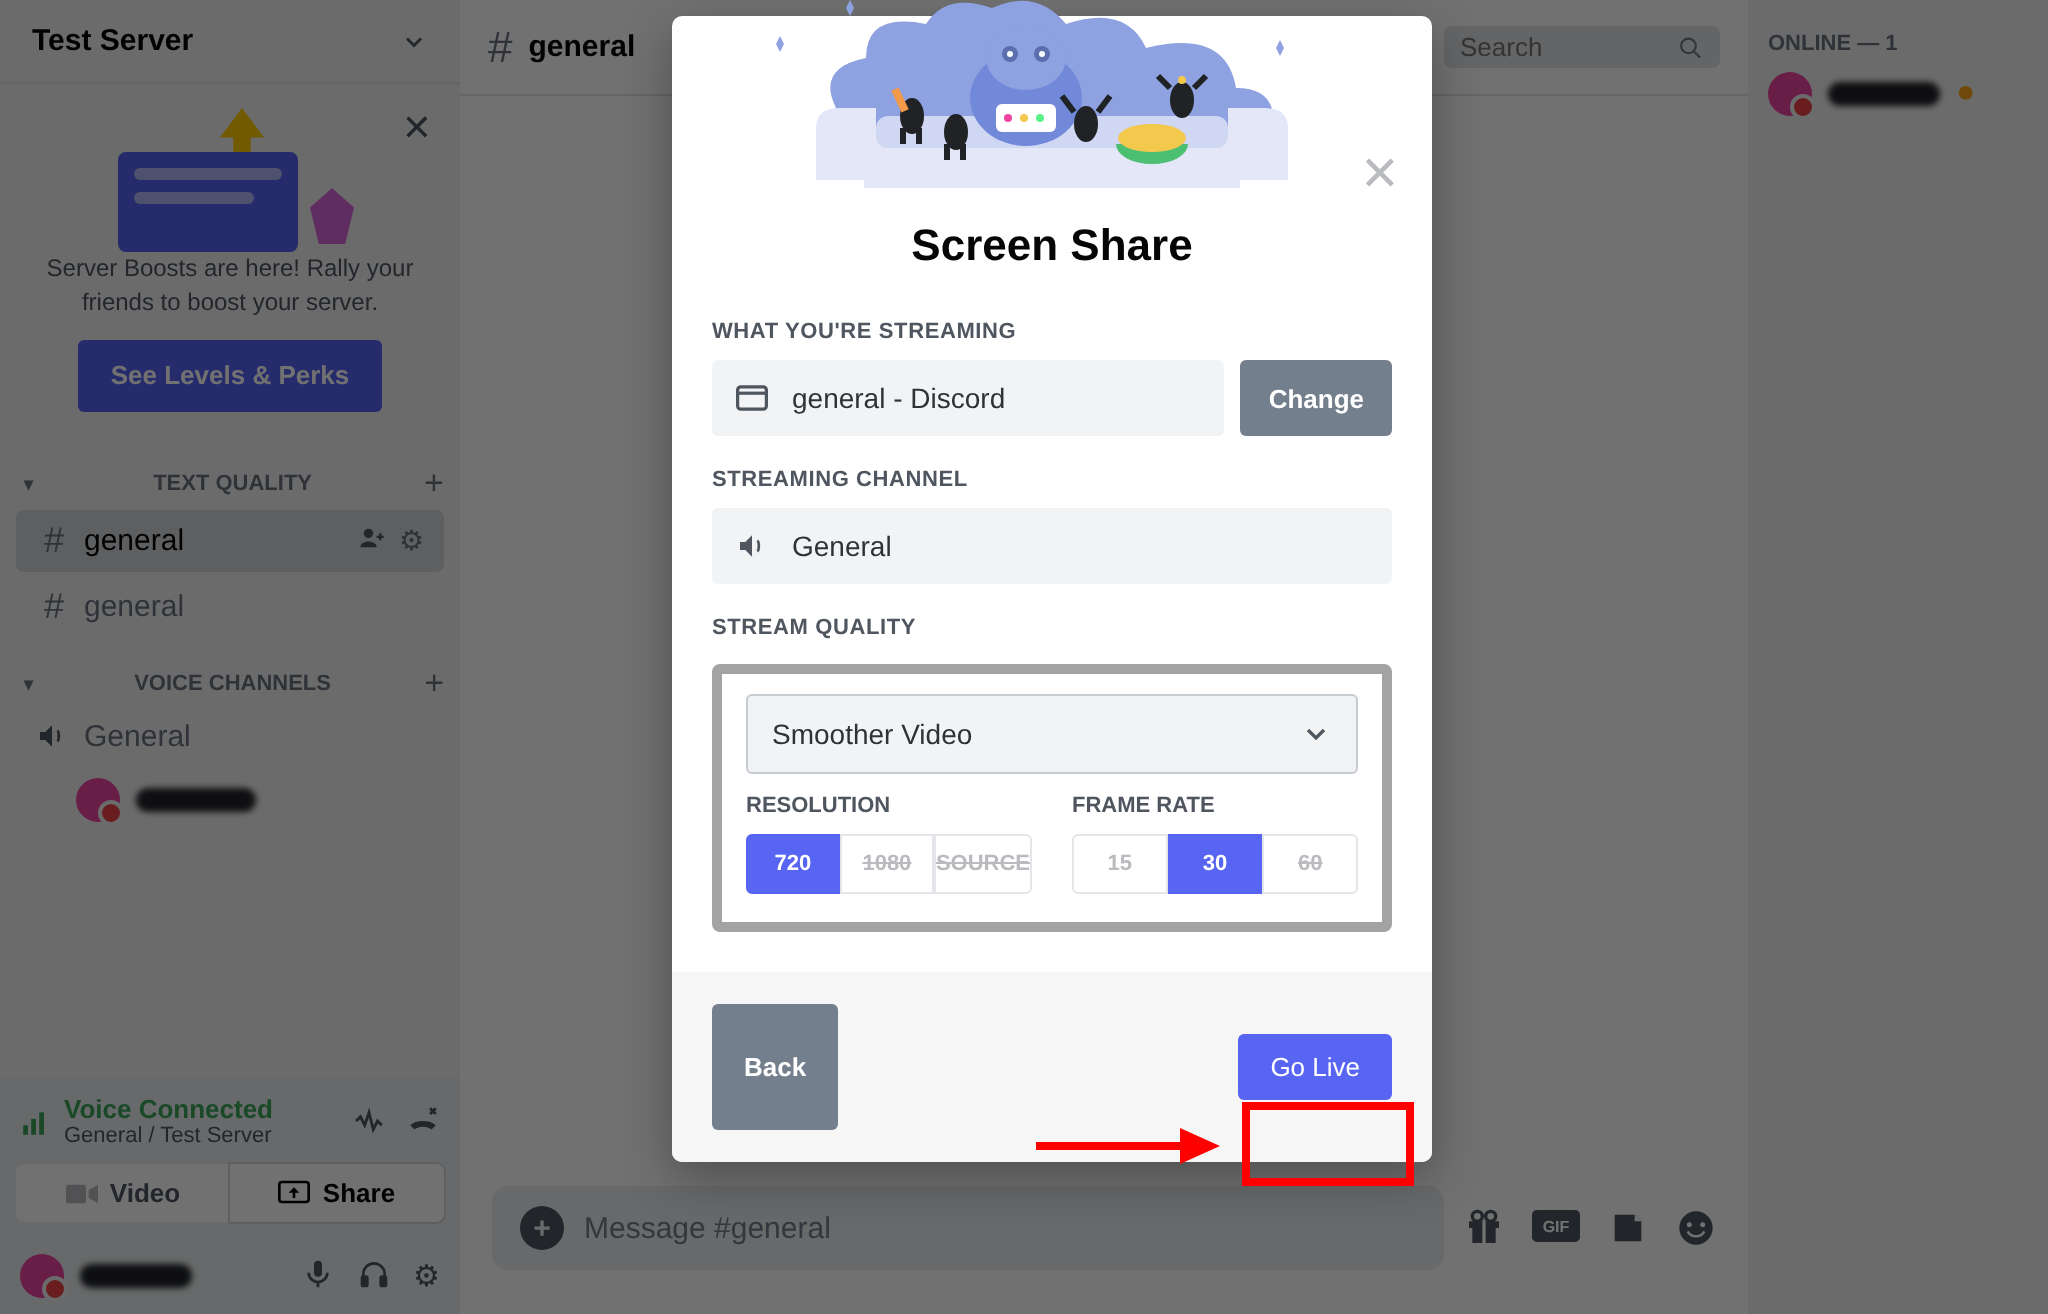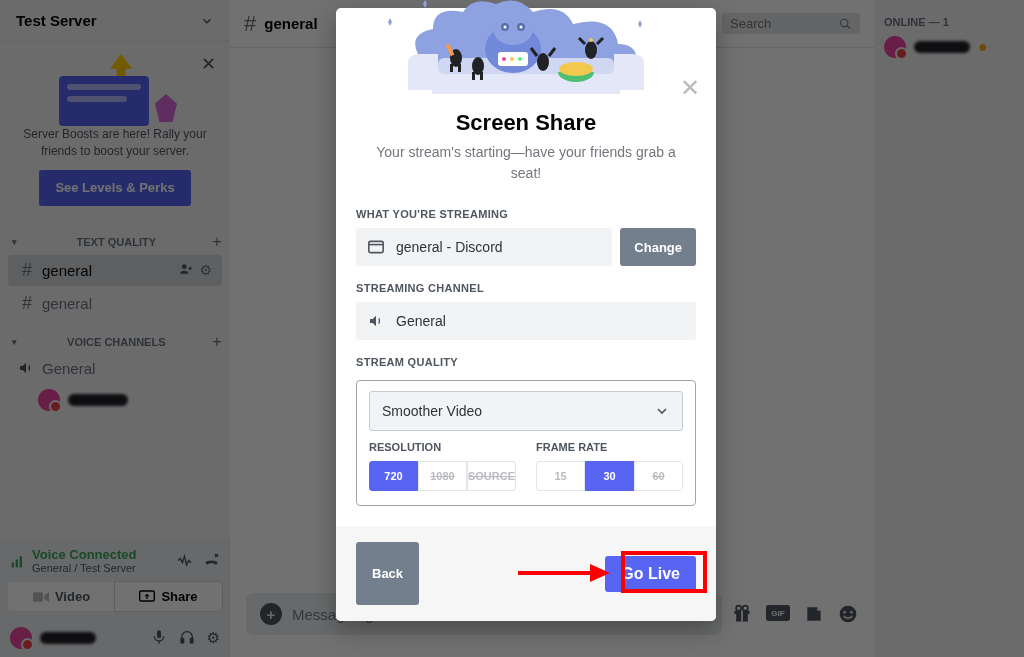--- a/index.html
+++ b/index.html
@@ -79,34 +79,34 @@
   .m-title{text-align:center; font-size:22px; font-weight:800; color:#060607; margin-top:6px;}
   .m-sub{text-align:center; font-size:14px; color:#72767d; padding:6px 32px 0; line-height:1.5;}
   .m-body{padding:16px 20px 0;}
   .label{font-size:11px; font-weight:800; color:#4f5660; letter-spacing:0.3px; margin:16px 0 8px;}
   .label:first-child{margin-top:8px;}
   .field{display:flex; align-items:center; background:#f2f3f5; border-radius:3px; height:38px; padding:0 12px;}
   .field .icn{width:18px; margin-right:10px; color:#4f5660;}
   .field .txt{flex:1; font-size:14px; color:#2e3338;}
   .change-btn{background:#747f8d; color:#fff; border:none; font-size:13px; font-weight:600; padding:8px 14px; border-radius:3px; margin-left:8px;}
   .stream-row{display:flex;}
-  .quality-box{border:1px solid #a3a3a3; border-radius:4px; padding:10px 12px 14px; margin-top:12px;}
+  .quality-box{border:5px solid #a3a3a3; border-radius:4px; padding:10px 12px 14px; margin-top:12px;}
   .quality-select{display:flex; align-items:center; justify-content:space-between; background:#f2f3f5; border:1px solid #c7ccd1; border-radius:3px; height:40px; padding:0 12px; font-size:14px; color:#2e3338;}
   .quality-cols{display:flex; gap:20px; margin-top:10px;}
   .qcol{flex:1;}
   .qlabel{font-size:11px; font-weight:800; color:#4f5660; margin-bottom:8px;}
   .seg{display:flex;}
   .seg button{flex:1; border:1px solid #e3e5e8; background:#fff; color:#b9bbbe; font-size:11px; font-weight:800; height:30px; cursor:pointer;}
   .seg button:first-child{border-radius:3px 0 0 3px;}
   .seg button:last-child{border-radius:0 3px 3px 0;}
   .seg button.on{background:#5865f2; color:#fff; border-color:#5865f2;}
   .seg button.strike{text-decoration:line-through;}
   .m-footer{background:#f6f6f7; padding:16px 20px; margin-top:20px; border-radius:0 0 5px 5px; display:flex; align-items:center; justify-content:space-between;}
   .btn-back{background:#747f8d; color:#fff; border:none; font-size:13px; font-weight:600; padding:24px 16px; border-radius:3px;}
-  .btn-go{background:#5865f2; color:#fff; border:none; font-size:16px; font-weight:700; padding:9px 16px; border-radius:3px;}
+  .btn-go{background:#5865f2; color:#fff; border:none; font-size:13px; font-weight:400; padding:9px 16px; border-radius:3px;}
   .highlight-box{position:absolute; border:4px solid #ff0000; pointer-events:none;}
   .arrow-anno{position:absolute; pointer-events:none;}
 
   svg{display:block;}
 </style>
 </head>
 <body>
 
 <div class="bg">
   <div class="sidebar">
@@ -370,21 +370,20 @@
 
       <g fill="#8ea1e1">
           <path d="M10 28 l2 -4 2 4 -2 4z"></path>
           <path d="M45 10 l2 -4 2 4 -2 4z"></path>
           <path d="M260 30 l2 -4 2 4 -2 4z"></path>
         </g>
     </svg>
   </div>
 
   <div class="m-title">Screen Share</div>
-  <div class="m-sub">Your stream's starting—have your friends grab a seat!</div>
 
   <div class="m-body">
     <div class="label">WHAT YOU'RE STREAMING</div>
     <div class="stream-row">
       <div class="field" style="flex:1;">
         <span class="icn">
           <svg width="16" height="14" viewBox="0 0 20 16" fill="none" stroke="#4f5660" stroke-width="2">
               <rect x="1" y="1" width="18" height="14" rx="2"></rect>
               <line x1="1" y1="5" x2="19" y2="5"></line>
             </svg>

